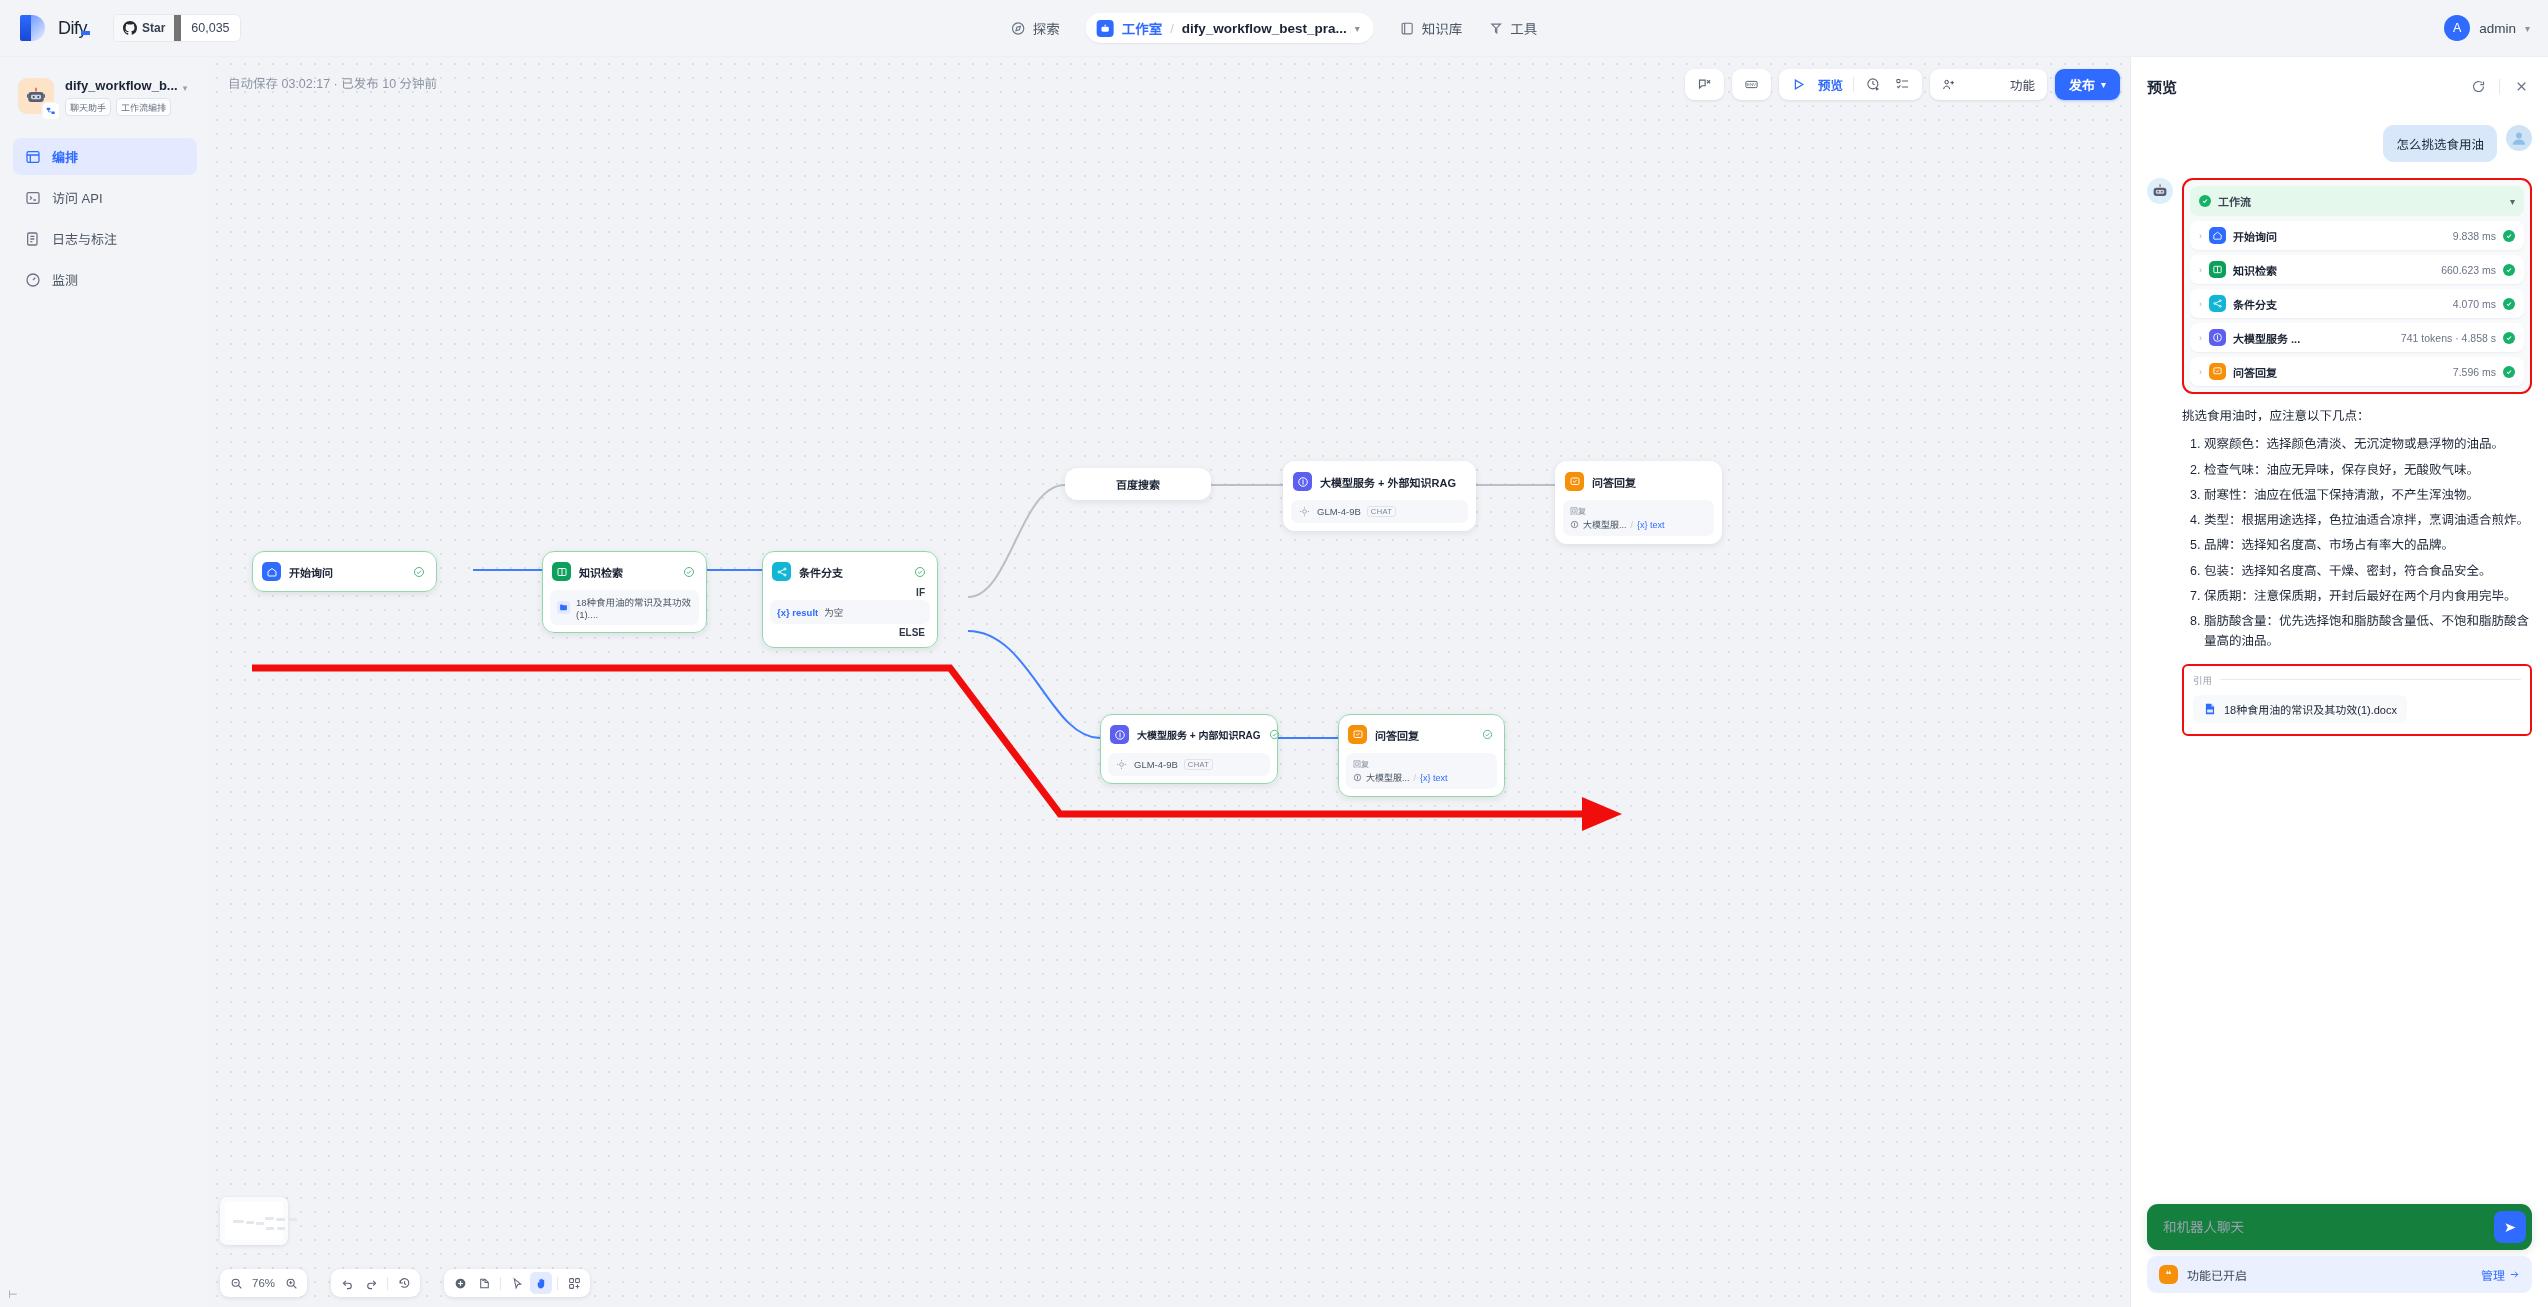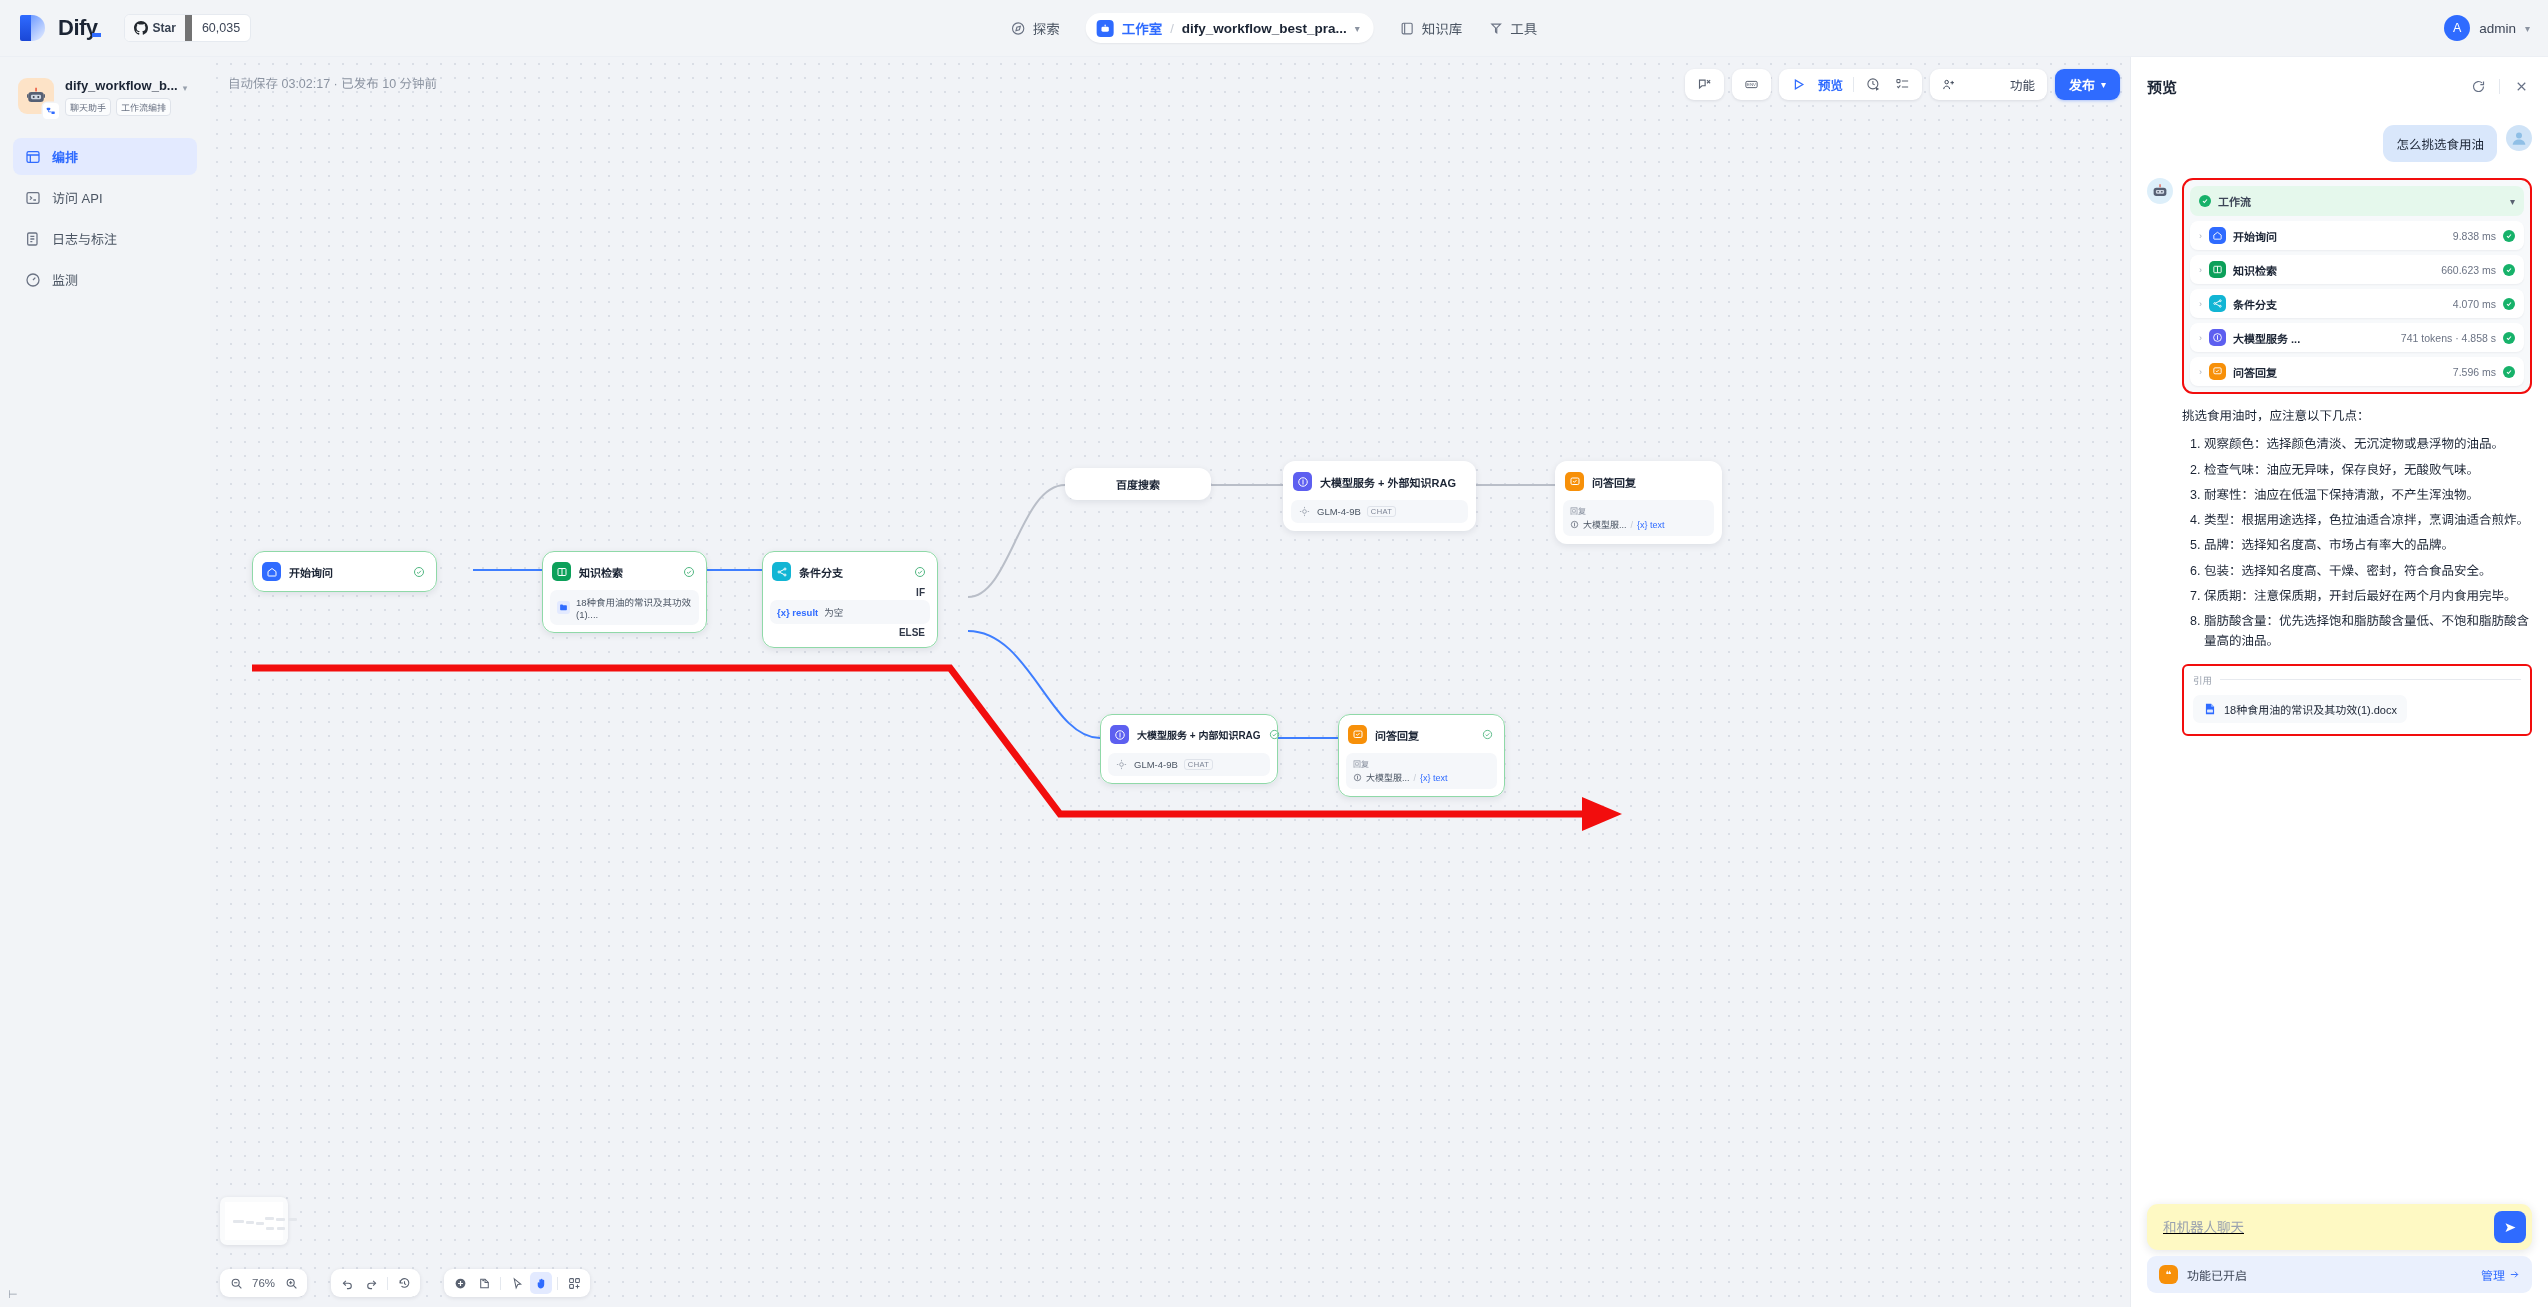--- a/index.html
+++ b/index.html
@@ -20,21 +20,21 @@
   .brand { display: flex; align-items: center; gap: 12px; padding-left: 20px; }
   .logo-mark { width: 26px; height: 30px; position: relative; }
   .logo-mark .l1 {
     position: absolute; left: 0; top: 2px; width: 11px; height: 26px;
     background: linear-gradient(180deg,#2f6bff,#1a47d6); border-radius: 2px 0 0 2px;
   }
   .logo-mark .l2 {
     position: absolute; left: 11px; top: 2px; width: 14px; height: 26px;
     background: linear-gradient(135deg,#6f9bff,#eaf0ff); border-radius: 0 13px 13px 0;
   }
-  .brand-name { font-size: 22px; font-weight: 700; color: #1b2434; letter-spacing: -.5px; position: relative; }
+  .brand-name { font-size: 18px; font-weight: 400; color: #1b2434; letter-spacing: -.5px; position: relative; }
   .brand-name::after {
     content: ""; position: absolute; right: -3px; bottom: 4px; width: 9px; height: 4px; background: #2f6bff;
   }
   .star-pill {
     display: flex; align-items: center; height: 28px; margin-left: 14px;
     background: #ffffff; border: 1px solid #e6eaf0; border-radius: 6px; overflow: hidden;
   }
   .star-pill .sp-left { display: flex; align-items: center; gap: 5px; padding: 0 9px; height: 100%; background:#f7f8fa; }
   .star-pill .sp-left span { font-size: 12px; font-weight: 700; color: #374151; }
   .star-pill .sp-count { padding: 0 10px; font-size: 12.5px; color: #3d4657; border-left: 7px solid #737373; line-height: 26px; }
@@ -247,22 +247,22 @@
   .cite-head .lbl { font-size: 9.5px; color: #98a0ad; }
   .cite-head .rule { flex: 1; height: 1px; background: #e7eaef; }
   .cite-chip {
     display: inline-flex; align-items: center; gap: 7px; margin-top: 8px;
     background: #f7f9fb; border-radius: 7px; padding: 6px 10px; font-size: 11px; color: #1b2434;
   }
   .doc-ico { width: 14px; height: 14px; flex: none; }
 
   .pv-foot { flex: none; padding: 10px 16px 14px 16px; }
   .composer {
-    display: flex; align-items: center; background: #fef9c3; border-radius: 11px;
-    box-shadow: 0 2px 10px rgba(16,24,40,.11); height: 46px; padding: 0 6px 0 16px; text-decoration: underline;
+    display: flex; align-items: center; background: #15803d; border-radius: 11px;
+    box-shadow: 0 2px 10px rgba(16,24,40,.11); height: 46px; padding: 0 6px 0 16px;
   }
   .composer input {
     flex: 1; border: none; outline: none; font-size: 13.5px; color: #1b2434;
     font-family: inherit; background: transparent;
   }
   .composer input::placeholder { color: #9aa2af; }
   .send-btn {
     width: 32px; height: 32px; border-radius: 8px; background: #2f6bff; flex: none;
     display: flex; align-items: center; justify-content: center; cursor: pointer;
   }

